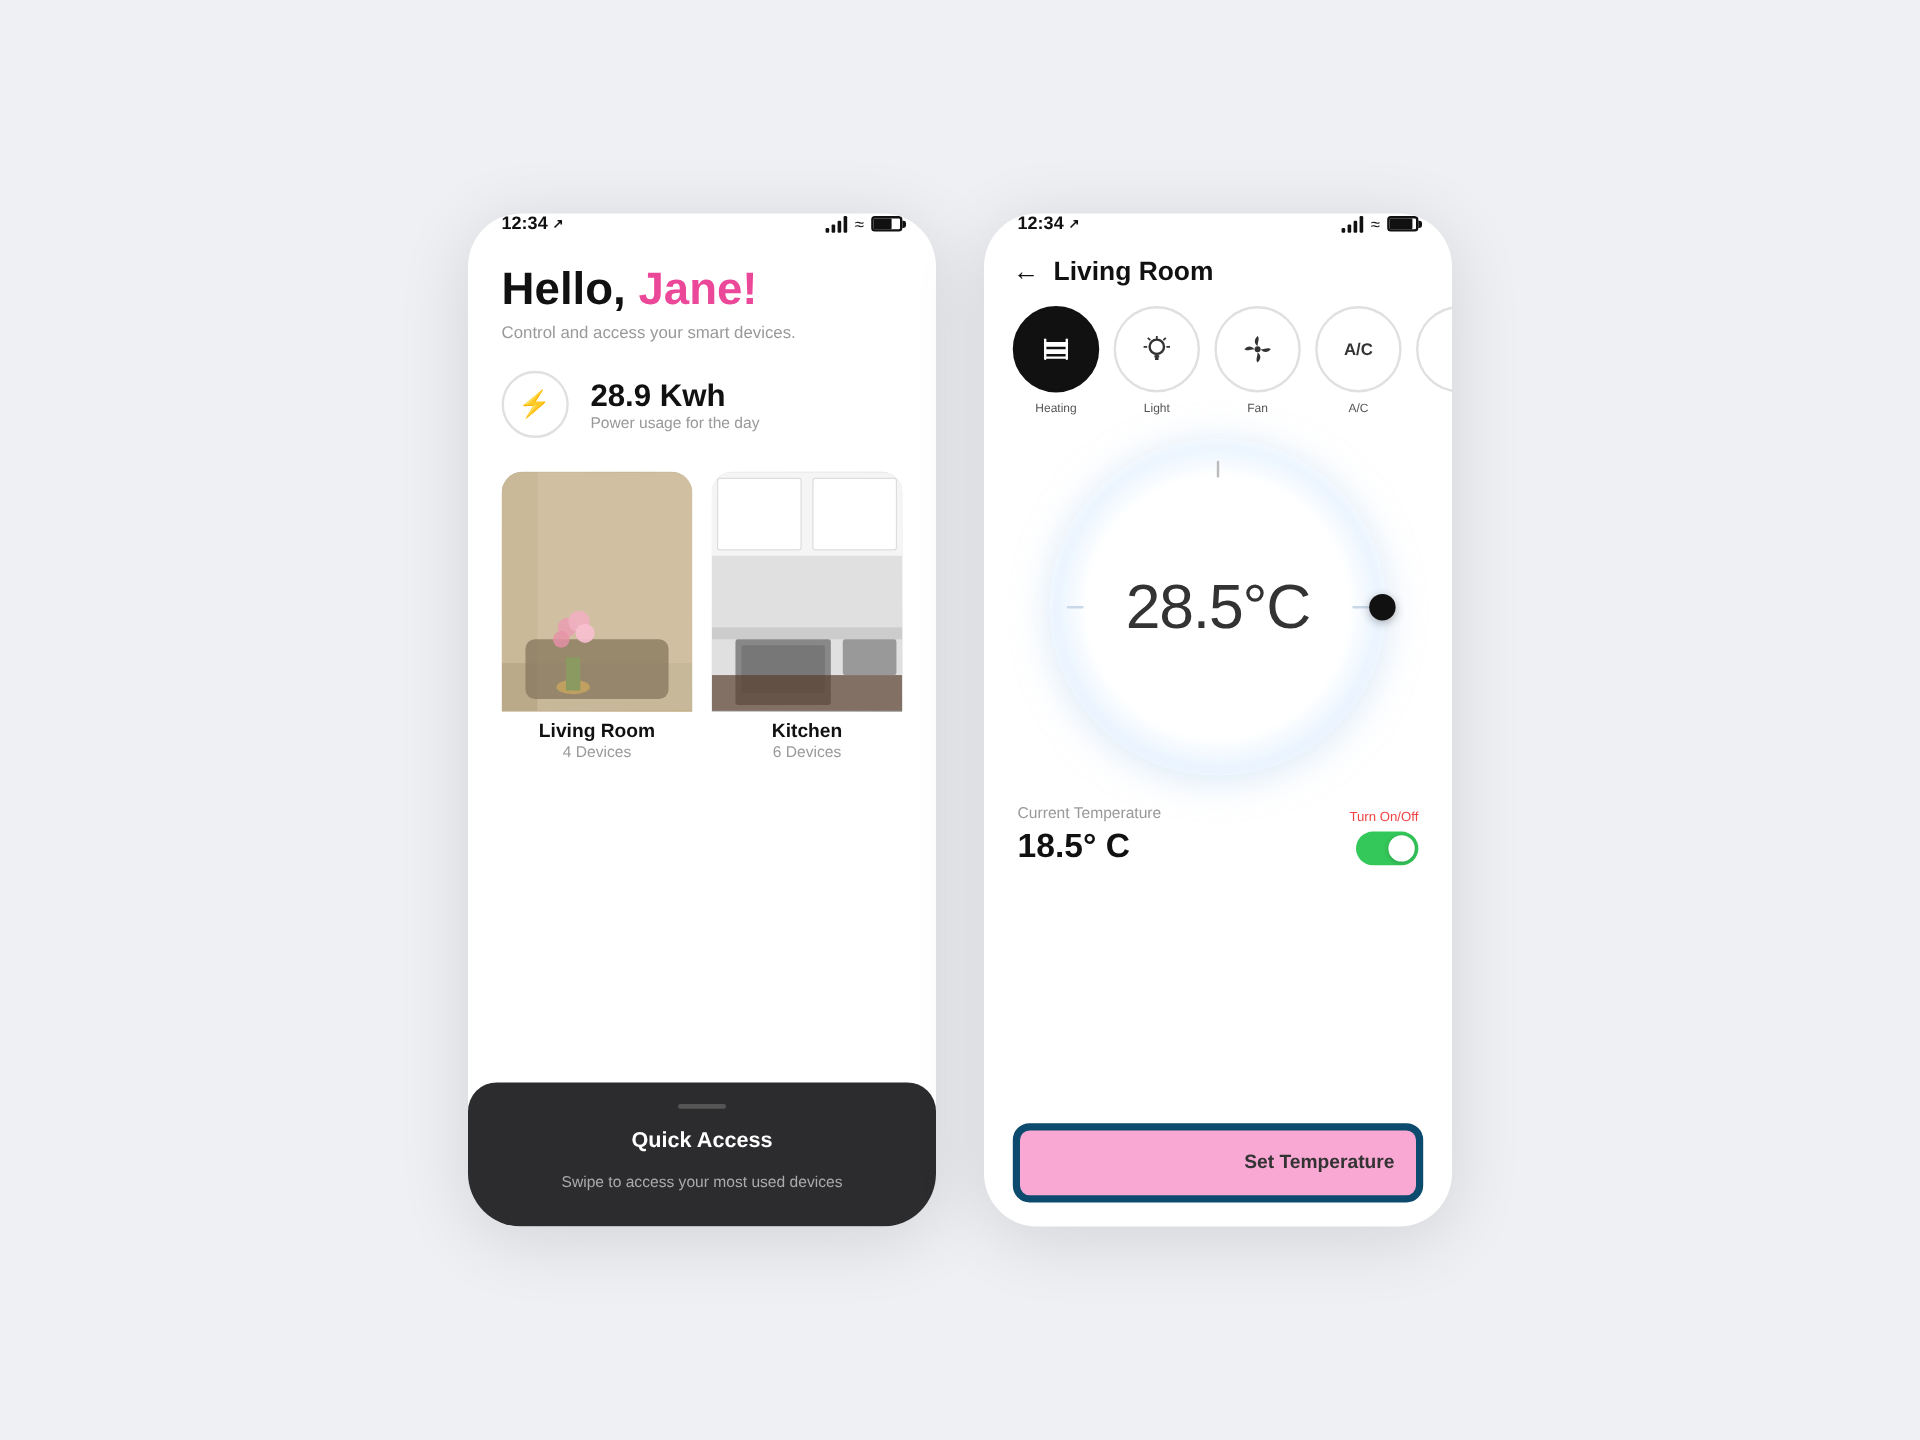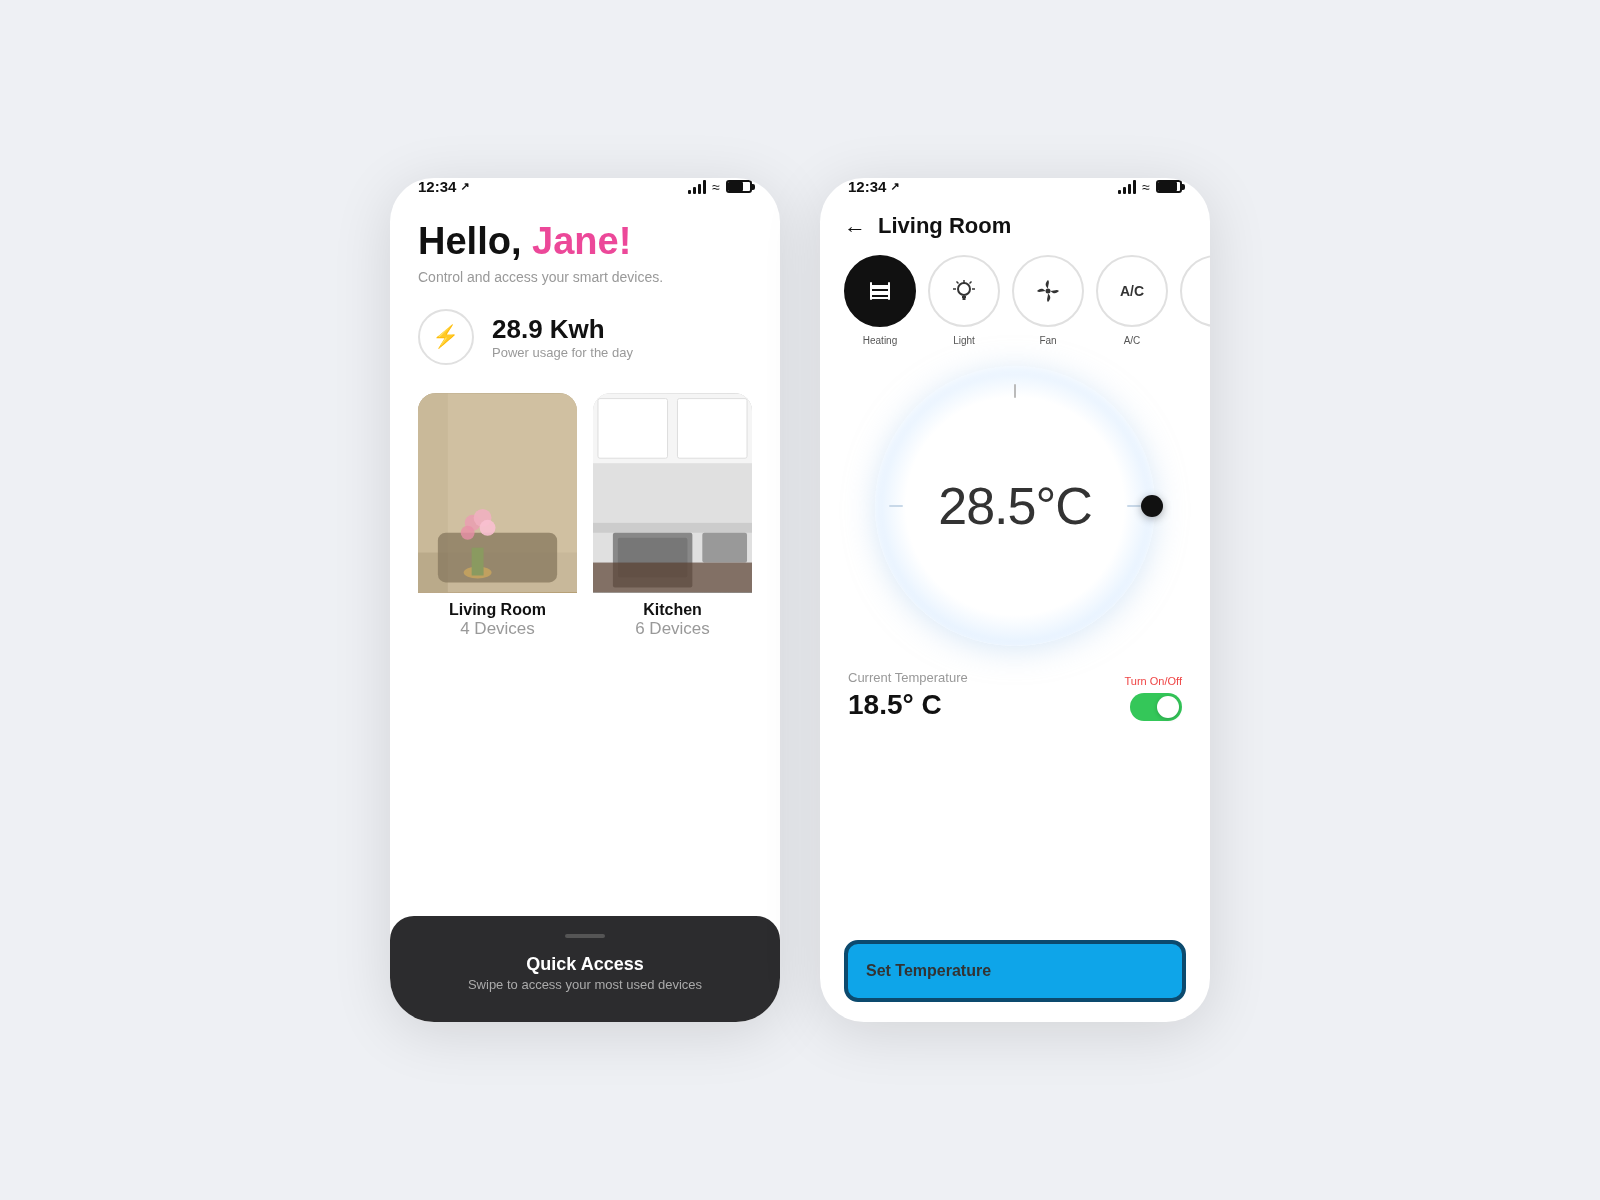--- a/index.html
+++ b/index.html
@@ -179,21 +179,21 @@
       background: linear-gradient(to top, rgba(80,80,80,0.3), transparent);
     }
     .room-name {
       font-size: 16px;
       font-weight: 700;
       color: #111;
       text-align: center;
       margin-top: 8px;
     }
     .room-devices {
-      font-size: 17px;
+      font-size: 13px;
       color: #999;
       text-align: center;
       margin-bottom: 12px;
     }
 
     .quick-access-bar {
       background: #2c2c2e;
       border-radius: 24px 24px 0 0;
       padding: 18px 28px 30px;
       margin-top: auto;
@@ -204,21 +204,21 @@
       height: 4px;
       background: #555;
       border-radius: 2px;
       margin: 0 auto 16px;
     }
     .qa-title {
       font-size: 18px;
       font-weight: 700;
       color: #fff;
       text-align: center;
-      margin-bottom: 2px;
+      margin-bottom: 16px;
     }
     .qa-subtitle {
       font-size: 13px;
       color: #aaa;
       text-align: center;
     }
     .room-header {
       display: flex;
       align-items: center;
       gap: 12px;
@@ -383,28 +383,28 @@
       width: 22px;
       height: 22px;
       background: #fff;
       border-radius: 50%;
       box-shadow: 0 1px 4px rgba(0,0,0,0.2);
     }
 
     .set-temp-btn {
       width: 100%;
       padding: 18px;
-      border: 4px solid #0c4a6e;
+      border: 6px solid #0c4a6e;
       border-radius: 14px;
-      background: #0ea5e9;
+      background: #f9a8d4;
       font-size: 16px;
       font-weight: 600;
       color: #333;
       cursor: pointer;
-      text-align: left;
+      text-align: right;
       margin-top: auto;
       margin-bottom: 20px;
     }
   </style>
 </head>
 <body>
 
 <div class="phones-container">
 
   <div class="phone">

